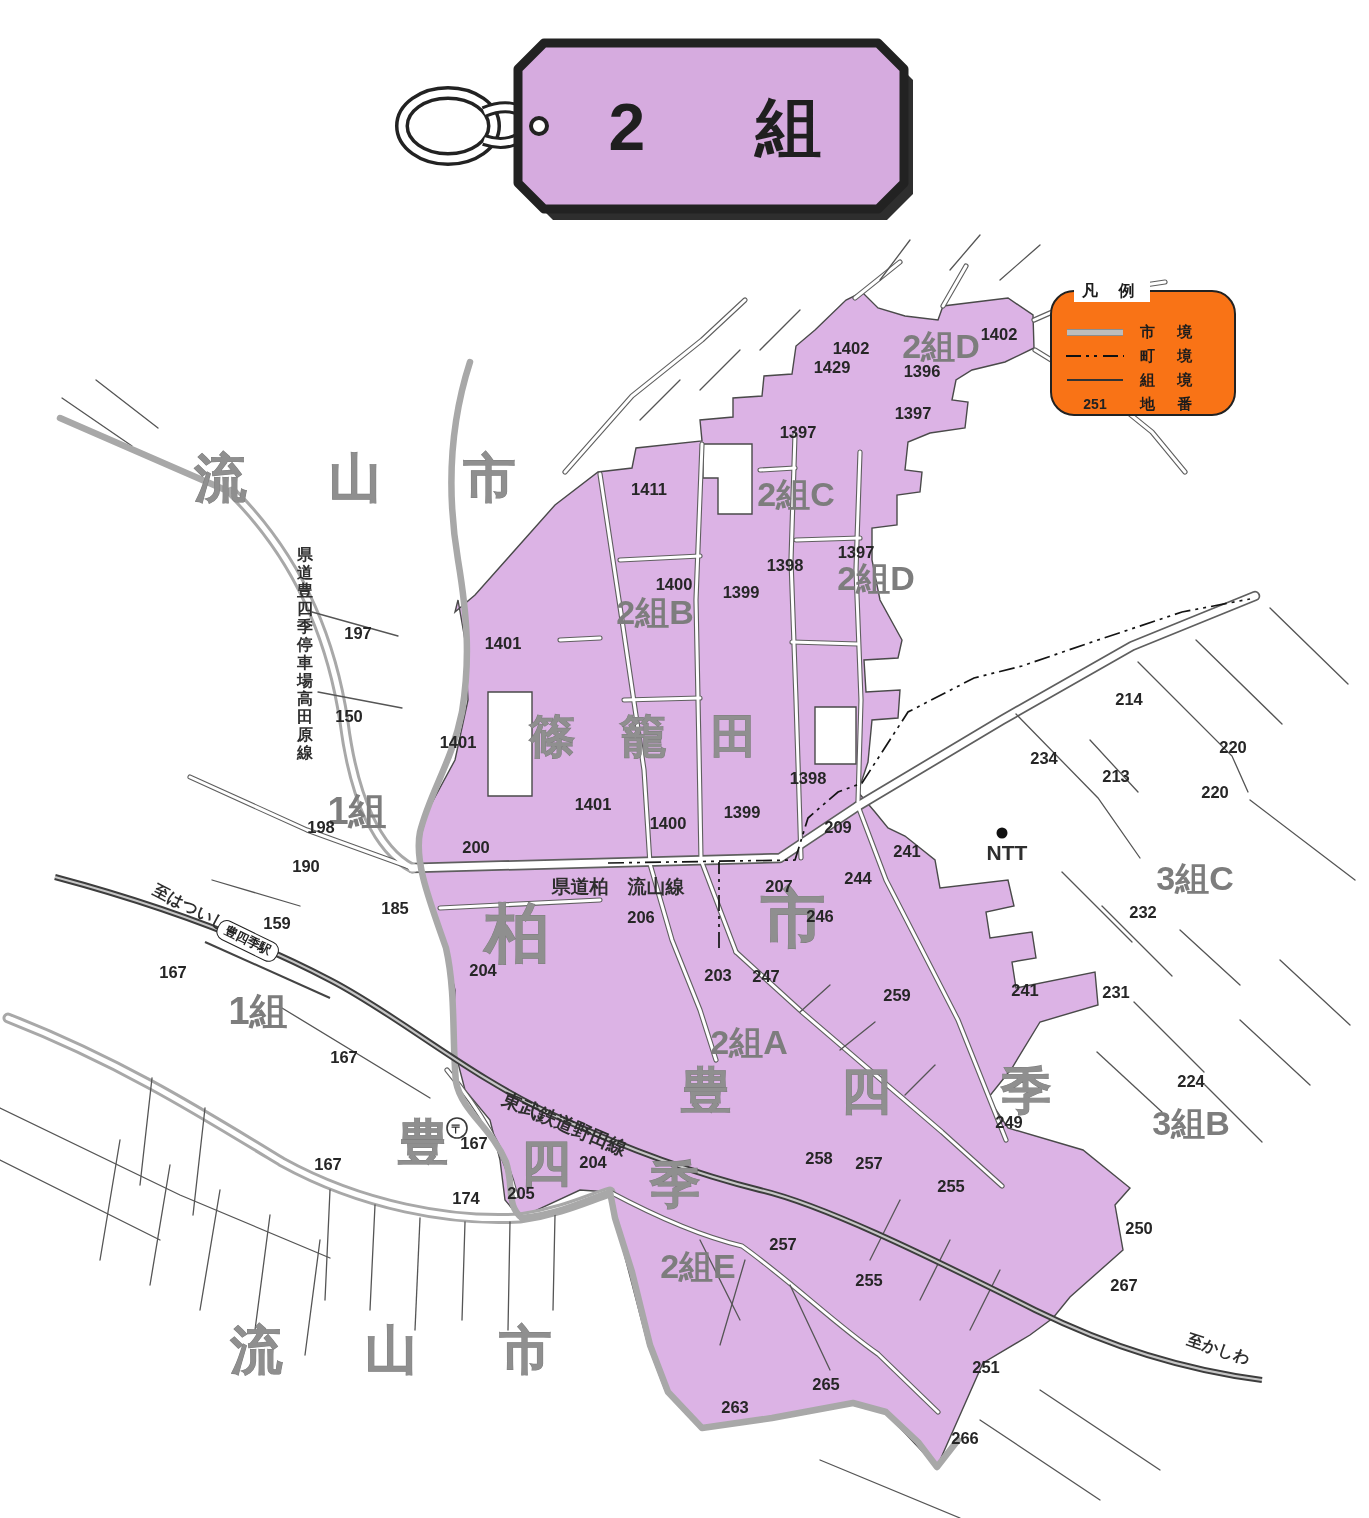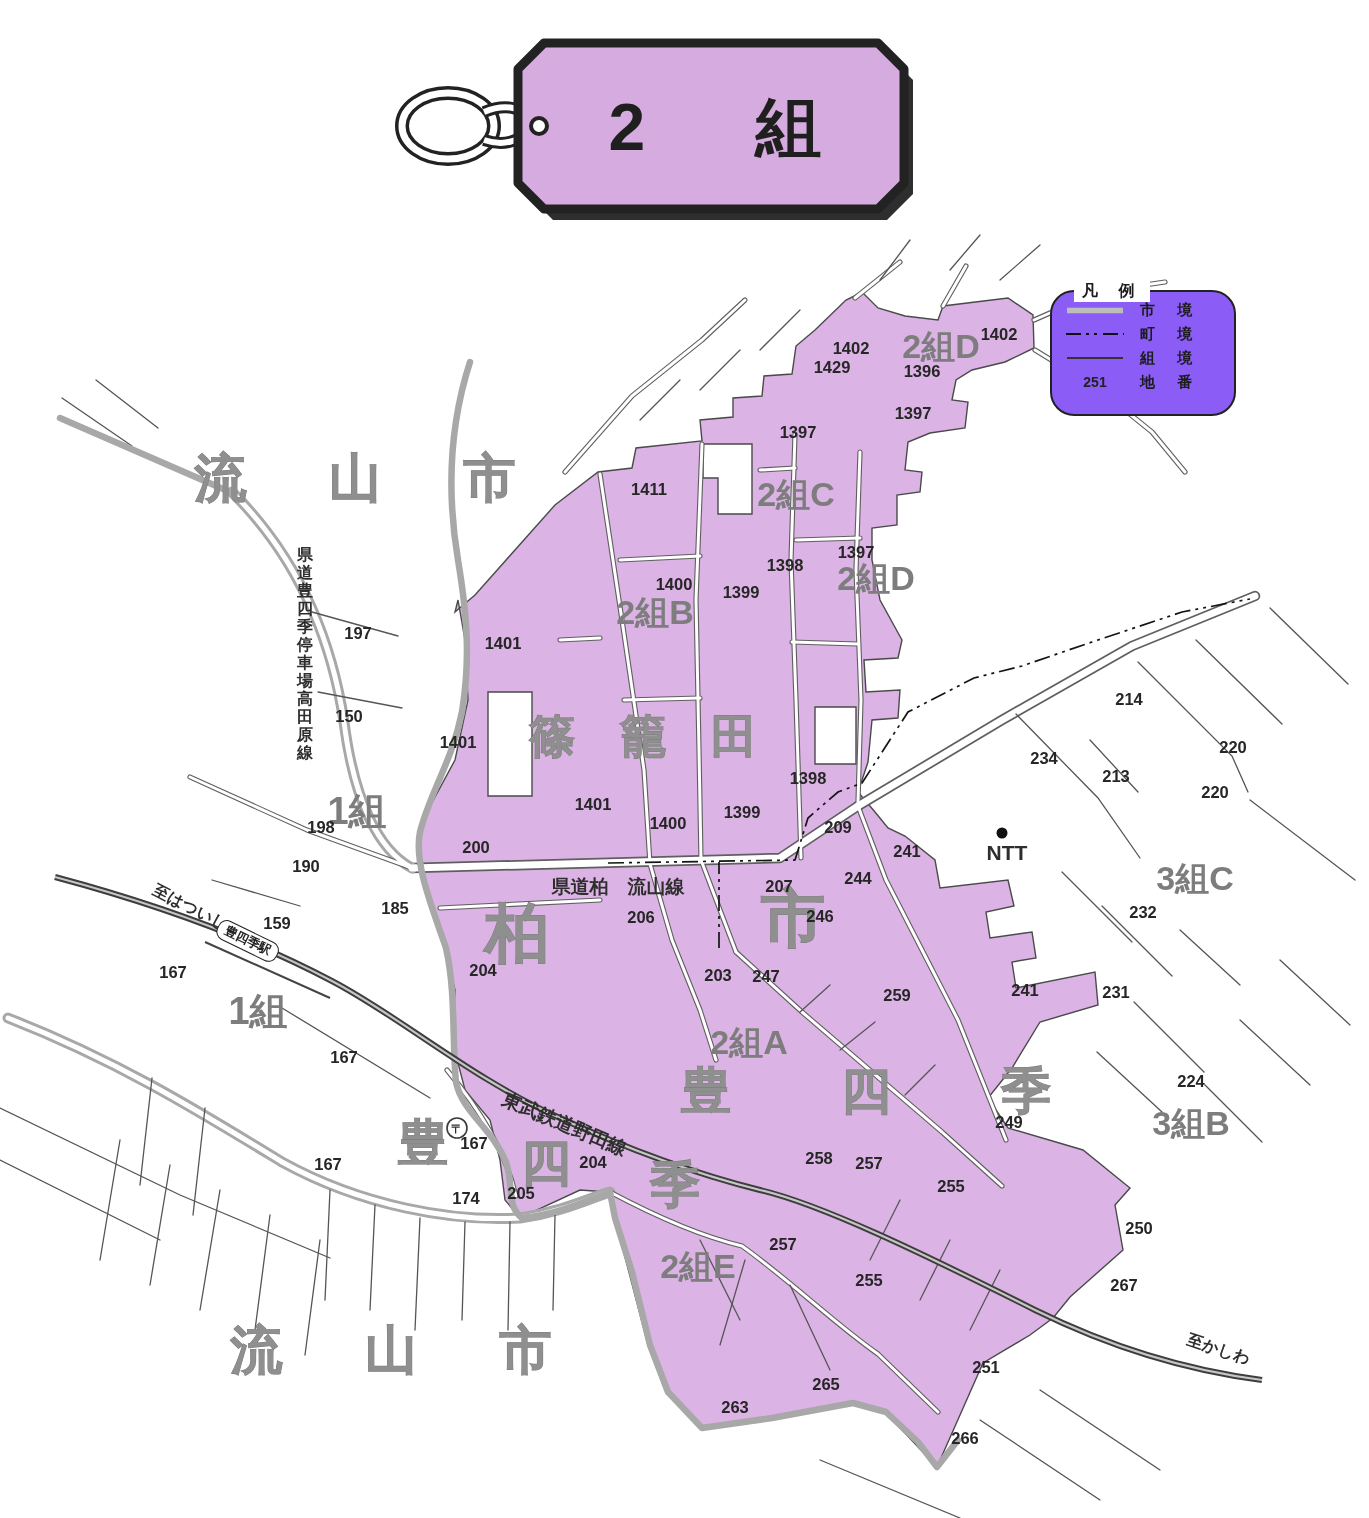--- a/index.html
+++ b/index.html
@@ -31,24 +31,24 @@
   .lbl-num{fill:#262626;font-size:16.5px;font-weight:bold;}
   .lbl-road{fill:#2e2e2e;font-weight:bold;}
 
   
   .station{position:absolute;left:218px;top:916px;transform:rotate(26deg);transform-origin:left center;
            background:#fff;border:1.6px solid #222;border-radius:9px;padding:1px 7px;
            font-size:12.5px;font-weight:bold;color:#222;white-space:nowrap;}
 
   
   .legend{position:absolute;left:1050px;top:290px;width:182px;height:122px;
-          border:2px solid #222;border-radius:24px;background:#8b5cf6;}
+          border:2px solid #222;border-radius:24px;background:#f97316;}
   .legend-title{position:absolute;top:-11px;left:22px;background:#fff;padding:0 8px;
                 font-size:16px;font-weight:bold;letter-spacing:8px;color:#1c1c1c;white-space:nowrap;}
-  .legend-rows{position:absolute;left:12px;top:6px;right:10px;}
+  .legend-rows{position:absolute;left:12px;top:28px;right:10px;}
   .legend-row{display:flex;align-items:center;height:24px;}
   .legend-sample{width:62px;display:flex;justify-content:center;align-items:center;}
   .ls-city{width:56px;height:5px;background:#bdbdbd;border-top:1.6px solid #8d8d8d;border-bottom:1.6px solid #8d8d8d;}
   .ls-town{width:58px;height:2.5px;background:repeating-linear-gradient(90deg,#111 0 15px,transparent 15px 20px,#111 20px 23px,transparent 23px 28px,#111 28px 31px,transparent 31px 37px);}
   .ls-kumi{width:56px;height:1.6px;background:#333;}
   .ls-num{font-size:14px;font-weight:bold;color:#222;}
   .legend-label{margin-left:14px;font-size:15px;font-weight:bold;letter-spacing:9px;color:#1c1c1c;white-space:nowrap;}
 
   
   .tag{position:absolute;left:376px;top:26px;width:580px;height:208px;}

